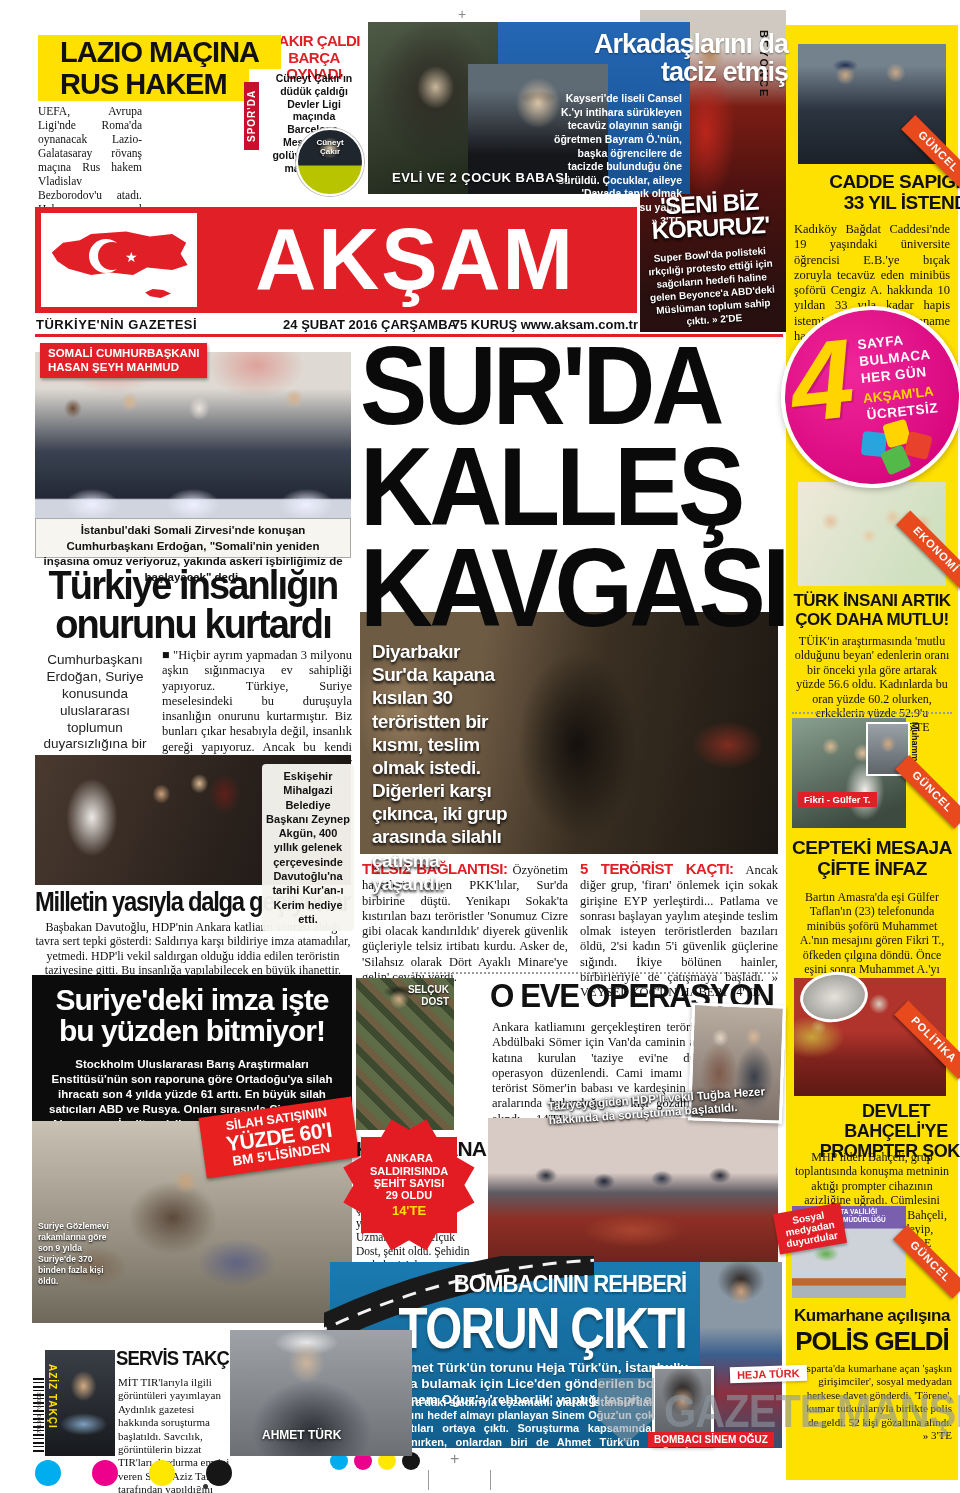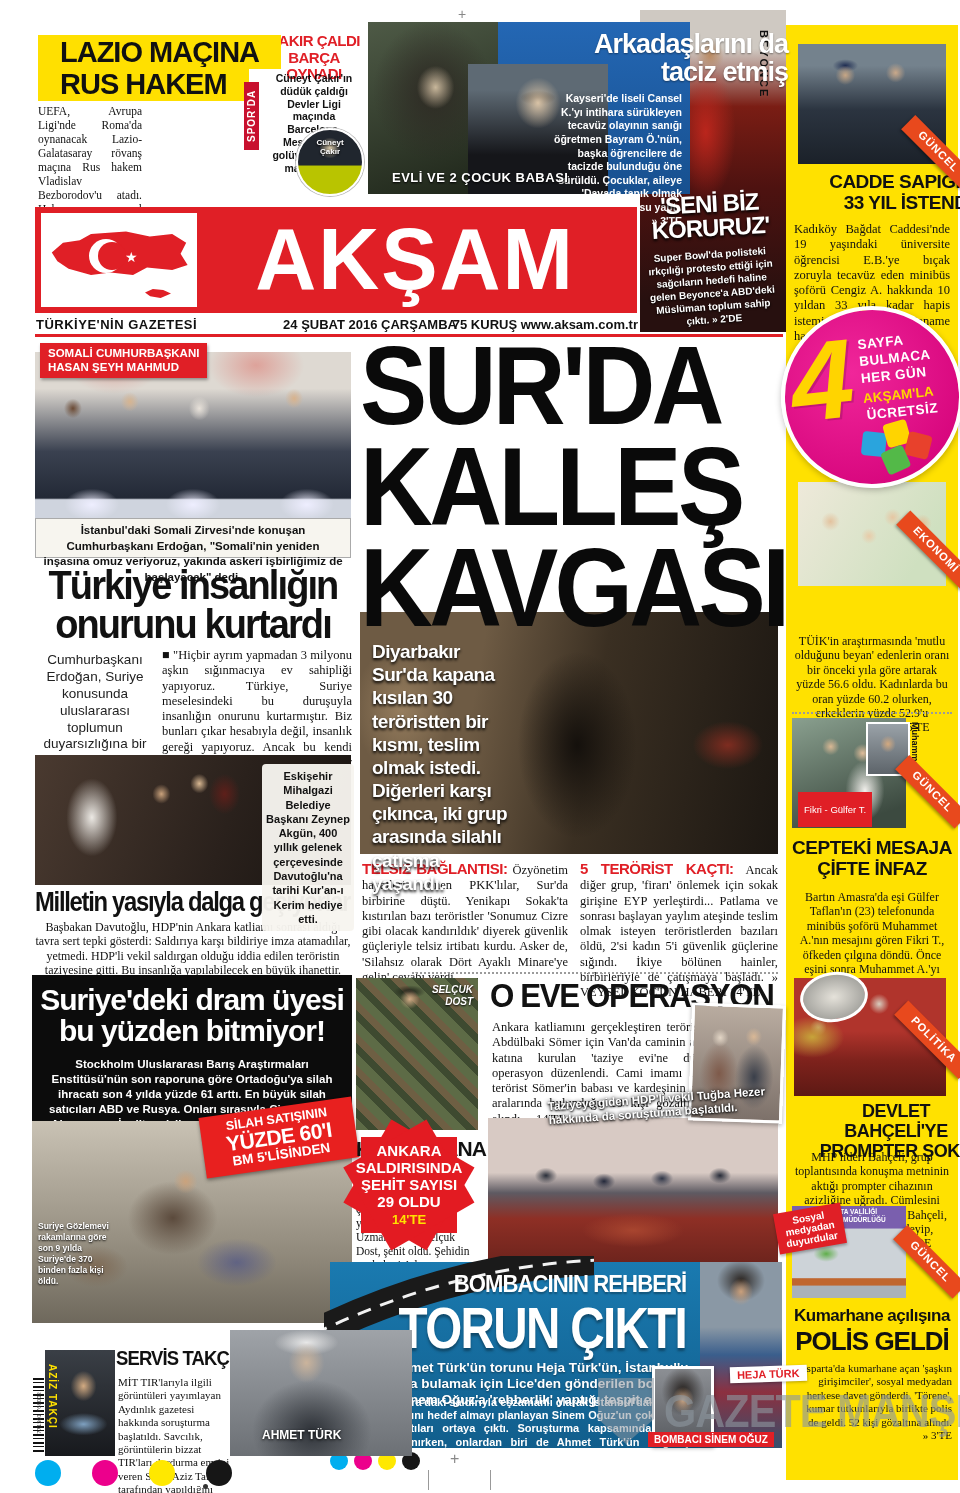--- a/index.html
+++ b/index.html
@@ -107,32 +107,34 @@
     <div class="abs" style="left:92px;top:140px;width:24px;height:24px;background:#53b948;border-radius:4px;transform:rotate(-18deg);"></div>
   </div>
 
   <div class="ph" style="left:798px;top:482px;width:148px;height:104px;
               background:radial-gradient(13px 13px at 22% 38%,#e3c29e,rgba(0,0,0,0) 72%),
               radial-gradient(11px 11px at 48% 52%,#e8cba8,rgba(0,0,0,0) 72%),
               radial-gradient(12px 12px at 64% 34%,#e6c6a2,rgba(0,0,0,0) 72%),
               radial-gradient(13px 13px at 84% 40%,#e3bd96,rgba(0,0,0,0) 72%),
               linear-gradient(120deg,#eee9da,#cfe0c0 80%);"></div>
   <div class="rib" style="left:890px;top:540px;">EKONOMİ</div>
+  <div class="abs c pl" style="left:790px;top:592px;width:164px;font-size:17px;font-weight:bold;line-height:1.1;letter-spacing:-.5px;">TÜRK İNSANI ARTIK
+ÇOK DAHA MUTLU!</div>
   <div class="abs ser c" style="left:792px;top:634px;width:160px;font-size:12px;line-height:1.2;">TÜİK'in araştırmasında 'mutlu olduğunu beyan' edenlerin oranı bir önceki yıla göre artarak yüzde 56.6 oldu. Kadınlarda bu oran yüzde 60.2 olurken, erkeklerin yüzde 52.9'u 'mutluyum' dedi. » 5'TE</div>
   <div class="abs dotline" style="left:792px;top:712px;width:160px;"></div>
 
   <div class="ph" style="left:792px;top:718px;width:114px;height:110px;
               background:radial-gradient(12px 12px at 34% 26%,#d9b894,rgba(0,0,0,0) 72%),
               radial-gradient(13px 13px at 62% 32%,#e0bd9a,rgba(0,0,0,0) 72%),
               radial-gradient(26px 40px at 64% 66%,#f2f0ec,rgba(0,0,0,0) 75%),
               linear-gradient(160deg,#8aa08f,#3c4a40 85%);"></div>
   <div class="ph" style="left:866px;top:722px;width:40px;height:50px;border:2px solid #fff;
               background:radial-gradient(10px 11px at 50% 40%,#d3a97f,rgba(0,0,0,0) 78%),linear-gradient(#9aa2a8,#5d646a);"></div>
   <div class="abs vtext" style="left:910px;top:722px;font-size:9px;font-weight:bold;color:#111;">Muhammet A.</div>
-  <div class="abs" style="left:798px;top:792px;background:#e01f26;color:#fff;font-size:9.5px;font-weight:normal;padding:12px 6px;">Fikri - Gülfer T.</div>
+  <div class="abs" style="left:798px;top:792px;background:#e01f26;color:#fff;font-size:9.5px;font-weight:bold;padding:2px 6px;">Fikri - Gülfer T.</div>
   <div class="rib" style="left:890px;top:782px;">GÜNCEL</div>
   <div class="abs c pl" style="left:790px;top:838px;width:164px;font-size:19px;font-weight:bold;line-height:1.08;letter-spacing:-.5px;">CEPTEKİ MESAJA
 ÇİFTE İNFAZ</div>
   <div class="abs ser c" style="left:792px;top:890px;width:160px;font-size:12px;line-height:1.2;">Bartın Amasra'da eşi Gülfer Taflan'ın (23) telefonunda minibüs şoförü Muhammet A.'nın mesajını gören Fikri T., öfkeden çılgına döndü. Önce eşini sonra Muhammet A.'yı öldürdü. » 3'TE</div>
 
   <div class="ph" style="left:794px;top:978px;width:152px;height:118px;
               background:radial-gradient(14px 14px at 56% 22%,#d8cdbf,rgba(0,0,0,0) 72%),
               radial-gradient(40px 26px at 12% 50%,#c7a43a,rgba(0,0,0,0) 80%),
               radial-gradient(11px 11px at 16% 42%,#caa27e,rgba(0,0,0,0) 75%),
               linear-gradient(180deg,#b0342c 45%,#7e221c 70%,#5d1914);"></div>
@@ -210,21 +212,21 @@
               radial-gradient(12px 13px at 40% 30%,#caa27c,rgba(0,0,0,0) 75%),
               linear-gradient(110deg,#4a3a30,#2a211c 60%,#171310);"></div>
   <div class="abs c" style="left:262px;top:764px;width:84px;background:rgba(247,245,239,.96);font-size:11px;font-weight:bold;
               line-height:1.3;padding:5px 4px;border-radius:4px;z-index:3;">Eskişehir Mihalgazi Belediye Başkanı Zeynep Akgün, 400 yıllık gelenek çerçevesinde Davutoğlu'na tarihi Kur'an-ı Kerim hediye etti.</div>
 
   <div class="abs" style="left:35px;top:886px;width:330px;font-size:28px;font-weight:bold;letter-spacing:-1.5px;
               white-space:nowrap;transform:scaleX(.85);transform-origin:left top;">Milletin yasıyla dalga geçiyorlar</div>
   <div class="abs ser c" style="left:35px;top:920px;width:316px;font-size:12px;line-height:1.2;">Başbakan Davutoğlu, HDP'nin Ankara katliamı sonrası aldığı tavra sert tepki gösterdi: Saldırıya karşı bildiriye imza atamadılar, yetmedi. HDP'li vekil saldırgan olduğu iddia edilen teröristin taziyesine gitti. Bu insanlığa yapılabilecek en büyük ihanettir. Bunlar milletimizin yasıyla dalga geçiyor. » 13'TE</div>
 
   <div class="abs" style="left:32px;top:975px;width:320px;height:348px;background:#0c0c0c;">
-    <div class="abs c pl" style="left:6px;top:10px;width:308px;color:#fff;font-size:30px;font-weight:bold;line-height:1.02;letter-spacing:-1px;">Suriye'deki dram üyesi
+    <div class="abs c pl" style="left:6px;top:10px;width:308px;color:#fff;font-size:30px;font-weight:bold;line-height:1.02;letter-spacing:-1px;">Suriye'deki imza işte
 bu yüzden bitmiyor!</div>
     <div class="abs c" style="left:10px;top:82px;width:300px;color:#fff;font-size:11.5px;font-weight:bold;line-height:1.3;">Stockholm Uluslararası Barış Araştırmaları Enstitüsü'nün son raporuna göre Ortadoğu'ya silah ihracatı son 4 yılda yüzde 61 arttı. En büyük silah satıcıları ABD ve Rusya. Onları sırasıyla Çin, Fransa, Almanya ve İngiltere izliyor. Bunların tamamı da BM Güvenlik Konseyi üyesi! » 7'DE</div>
     <div class="ph" style="left:0;top:146px;width:320px;height:202px;
                 background:radial-gradient(16px 16px at 48% 30%,#caa27c,rgba(0,0,0,0) 75%),
                 radial-gradient(56px 46px at 44% 48%,#5b4a3c,rgba(0,0,0,0) 80%),
                 radial-gradient(40px 26px at 20% 72%,#7e6a55,rgba(0,0,0,0) 80%),
                 radial-gradient(50px 30px at 64% 70%,rgba(60,70,140,.55),rgba(0,0,0,0) 80%),
                 linear-gradient(180deg,#c9c2b4,#8d8678 70%,#6e685c);"></div>
     <div class="abs" style="left:6px;top:246px;width:72px;color:#fff;font-size:8.5px;font-weight:bold;line-height:1.3;
                 text-shadow:0 1px 2px #000;">Suriye Gözlemevi rakamlarına göre son 9 yılda Suriye'de 370 binden fazla kişi öldü.</div>
@@ -248,24 +250,24 @@
   <div class="abs" style="left:372px;top:640px;width:142px;color:#fff;font-size:19px;font-weight:bold;line-height:1.22;
               letter-spacing:-.5px;text-shadow:0 2px 3px #000;z-index:3;">Diyarbakır Sur'da kapana kısılan 30 teröristten bir kısmı, teslim olmak istedi. Diğerleri karşı çıkınca, iki grup arasında silahlı çatışma yaşandı.</div>
   <div class="abs ser j" style="left:362px;top:860px;width:206px;font-size:12.5px;line-height:1.22;">
     <span style="color:#e01f26;font-weight:bold;font-family:'Liberation Sans',sans-serif;font-size:15px;letter-spacing:-.5px;">TELSİZ BAĞLANTISI:</span><span> Özyönetim hayalleri sönen PKK'lılar, Sur'da birbirine düştü. Yenikapı Sokak'ta kıstırılan bazı teröristler 'Sonumuz Cizre gibi olacak kandırıldık' diyerek güvenlik güçleriyle telsiz irtibatı kurdu. Asker de, 'Silahsız olarak Dört Ayaklı Minare'ye gelin' cevabı verdi.</span>
   </div>
   <div class="abs ser j" style="left:580px;top:860px;width:198px;font-size:12.5px;line-height:1.22;">
     <span style="color:#e01f26;font-weight:bold;font-family:'Liberation Sans',sans-serif;font-size:15px;letter-spacing:-.5px;">5 TERÖRİST KAÇTI:</span><span> Ancak diğer grup, 'firarı' önlemek için sokak girişine EYP yerleştirdi... Patlama ve sonrası başlayan yaylım ateşinde teslim olmak isteyen teröristlerden bazıları öldü, 2'si kadın 5'i güvenlik güçlerine sığındı. İkiye bölünen hainler, birbirleriyle de çatışmaya başladı. » VEYSEL KOÇ'UN HABERİ 14'TE</span>
   </div>
   <div class="abs dotline" style="left:412px;top:972px;width:366px;"></div>
 
-  <div class="ph" style="left:356px;top:978px;width:122px;height:152px;
+  <div class="ph" style="left:356px;top:978px;width:98px;height:152px;
               background:radial-gradient(13px 13px at 44% 14%,#d0aa84,rgba(0,0,0,0) 75%),
               radial-gradient(20px 8px at 44% 9%,#1a1d16,rgba(0,0,0,0) 80%),
-              repeating-linear-gradient(45deg,#5d6b46 0 9px,#3e4a30 9px 16px,#6e5f43 16px 23px);font-style:italic;">
+              repeating-linear-gradient(45deg,#5d6b46 0 9px,#3e4a30 9px 16px,#6e5f43 16px 23px);">
     <div class="r pl" style="position:absolute;right:5px;top:6px;color:#fff;font-size:10px;font-weight:bold;line-height:1.15;text-shadow:0 1px 2px #000;">SELÇUK
 DOST</div>
   </div>
   <div class="abs pl" style="left:356px;top:1138px;width:130px;font-size:21px;font-weight:bold;letter-spacing:-1px;line-height:1.02;">KAHRAMANA
 KÜRTÇE AĞIT</div>
   <div class="abs ser" style="left:356px;top:1188px;width:122px;font-size:11.5px;line-height:1.22;">Diyarbakır Sur'daki çatışmalarda ağır yaralanan Jandarma Uzman Çavuş Selçuk Dost, şehit oldu. Şehidin acı haberi Adıyaman Besni'deki baba ocağına ateş düşürdü. Nine Şerife Dost, torunu için Kürtçe ağıtlar yaktı.</div>
   <div class="abs" style="left:356px;top:1302px;color:#e01f26;font-size:11px;font-weight:bold;">» 14'TE</div>
 
   <div class="abs" style="left:490px;top:976px;width:320px;font-size:34px;font-weight:bold;letter-spacing:-1.5px;
               white-space:nowrap;transform:scaleX(.92);transform-origin:left top;">O EVE OPERASYON</div>
@@ -283,21 +285,21 @@
               radial-gradient(14px 10px at 80% 40%,#262b38,rgba(0,0,0,0) 80%),
               radial-gradient(60px 20px at 50% 78%,#a8452f,rgba(0,0,0,0) 85%),
               linear-gradient(180deg,#d8cac4 0 38%,#5e5a62 52%,#8e2f25 70%,#6e241d);"></div>
   <div class="abs" style="left:548px;top:1092px;width:238px;color:#fff;font-size:11.5px;font-weight:bold;line-height:1.2;
               transform:rotate(-4deg);text-shadow:0 1px 2px #000,0 0 4px #000;z-index:3;">Taziyeye giden HDP'li vekil Tuğba Hezer hakkında da soruşturma başlatıldı.</div>
   <div class="burst" style="left:346px;top:1122px;width:126px;height:126px;">
     <i></i>
       <i style="transform:rotate(30deg);"></i>
       <i style="transform:rotate(60deg);"></i>
     <div class="t">
-      <div class="pl" style="font-size:15px;line-height:1.12;">ANKARA
+      <div class="pl" style="font-size:11px;line-height:1.12;">ANKARA
 SALDIRISINDA
 ŞEHİT SAYISI
 29 OLDU</div>
       <div style="color:#ffe100;font-size:13px;margin-top:1px;">14'TE</div>
     </div>
   </div>
 
   <div class="abs" style="left:330px;top:1262px;width:452px;height:186px;background:linear-gradient(180deg,#1a7ab0,#115e8c);">
     <svg width="270" height="80" style="position:absolute;left:-6px;top:-6px;" viewBox="0 0 270 80">
       <path d="M-10,78 Q130,10 275,4" stroke="#1a1a1a" stroke-width="30" fill="none"></path>

